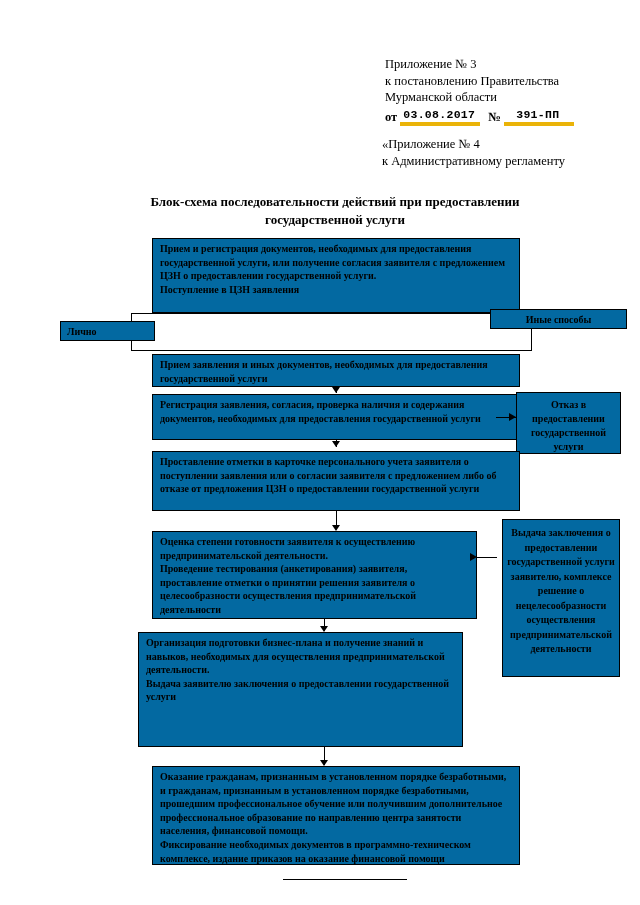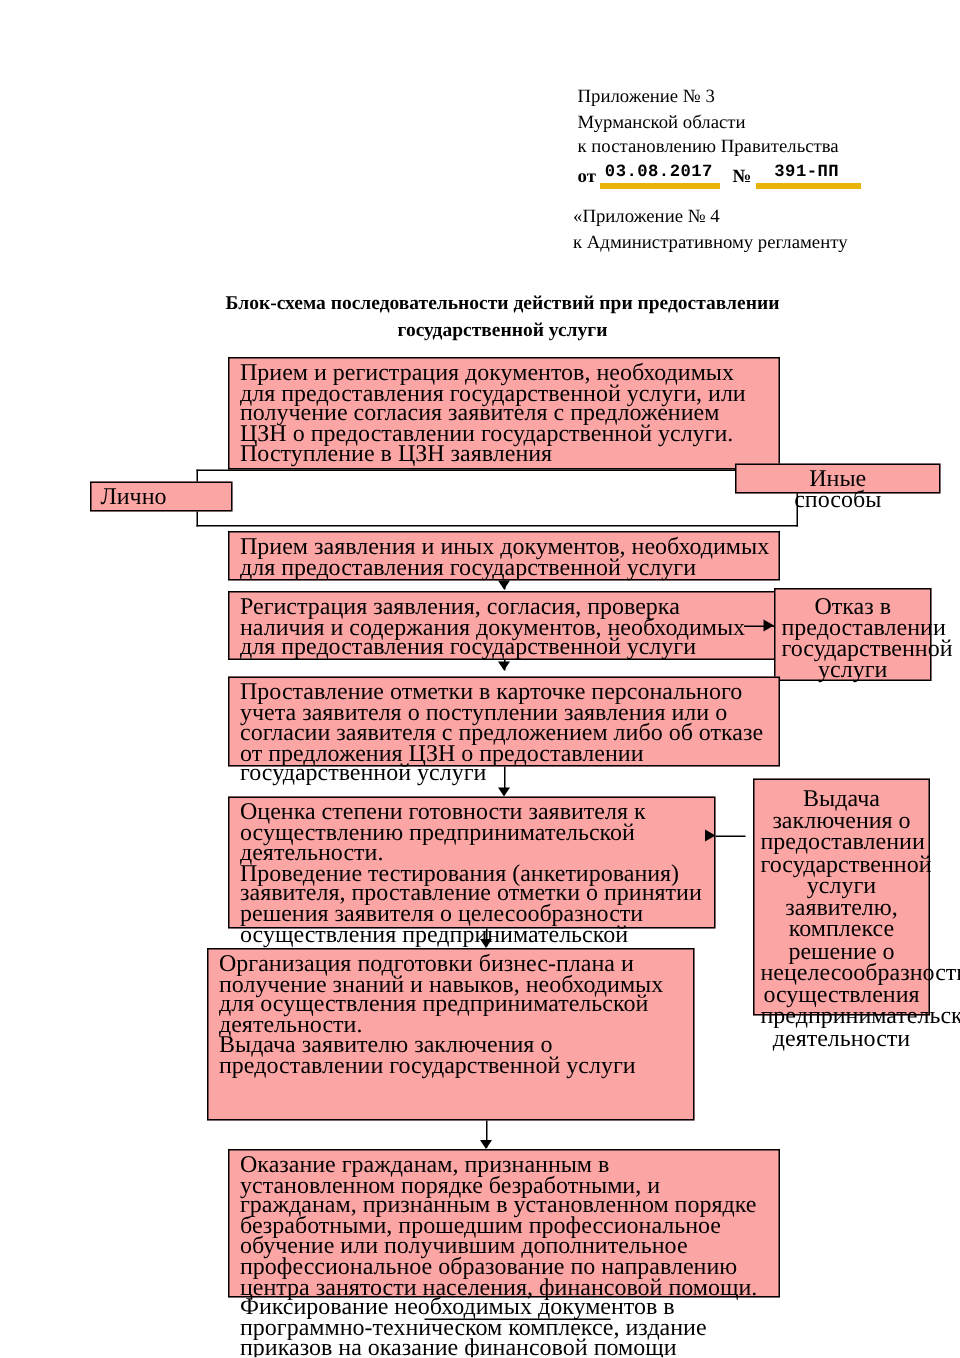--- a/index.html
+++ b/index.html
@@ -69,25 +69,26 @@
     font-weight: bold;
     font-size: 13px;
     line-height: 18px;
   }
 
   
   .fbox {
     position: absolute;
     box-sizing: border-box;
     border: 1px solid #000;
-    background: #fca5a5;
-    font-size: 16px;
+    background: #0369a1;
+    font-size: 10px;
     line-height: 13.6px;
     padding: 3px 6px 3px 7px;
     text-align: left;
+    font-weight: bold;
   }
   .fbox.center {
     text-align: center;
   }
   .fbox p { margin: 0; }
 
   
   .vline {
     position: absolute;
     width: 0;
@@ -123,22 +124,22 @@
     border-top: 1px solid #000;
   }
 </style>
 </head>
 <body>
 
 <div id="page">
 
   <div class="header-block">
     <div class="hline">Приложение № 3</div>
+    <div class="hline">к постановлению Правительства</div>
     <div class="hline">Мурманской области</div>
-    <div class="hline">к постановлению Правительства</div>
     <div class="date-row">
       <span class="lbl">от</span>
       <span class="fill">03.08.2017</span>
       <span class="no-lbl">№</span>
       <span class="fill">391-ПП</span>
     </div>
   </div>
 
   <div class="header-block2">
     <div class="hline">«Приложение № 4</div>

